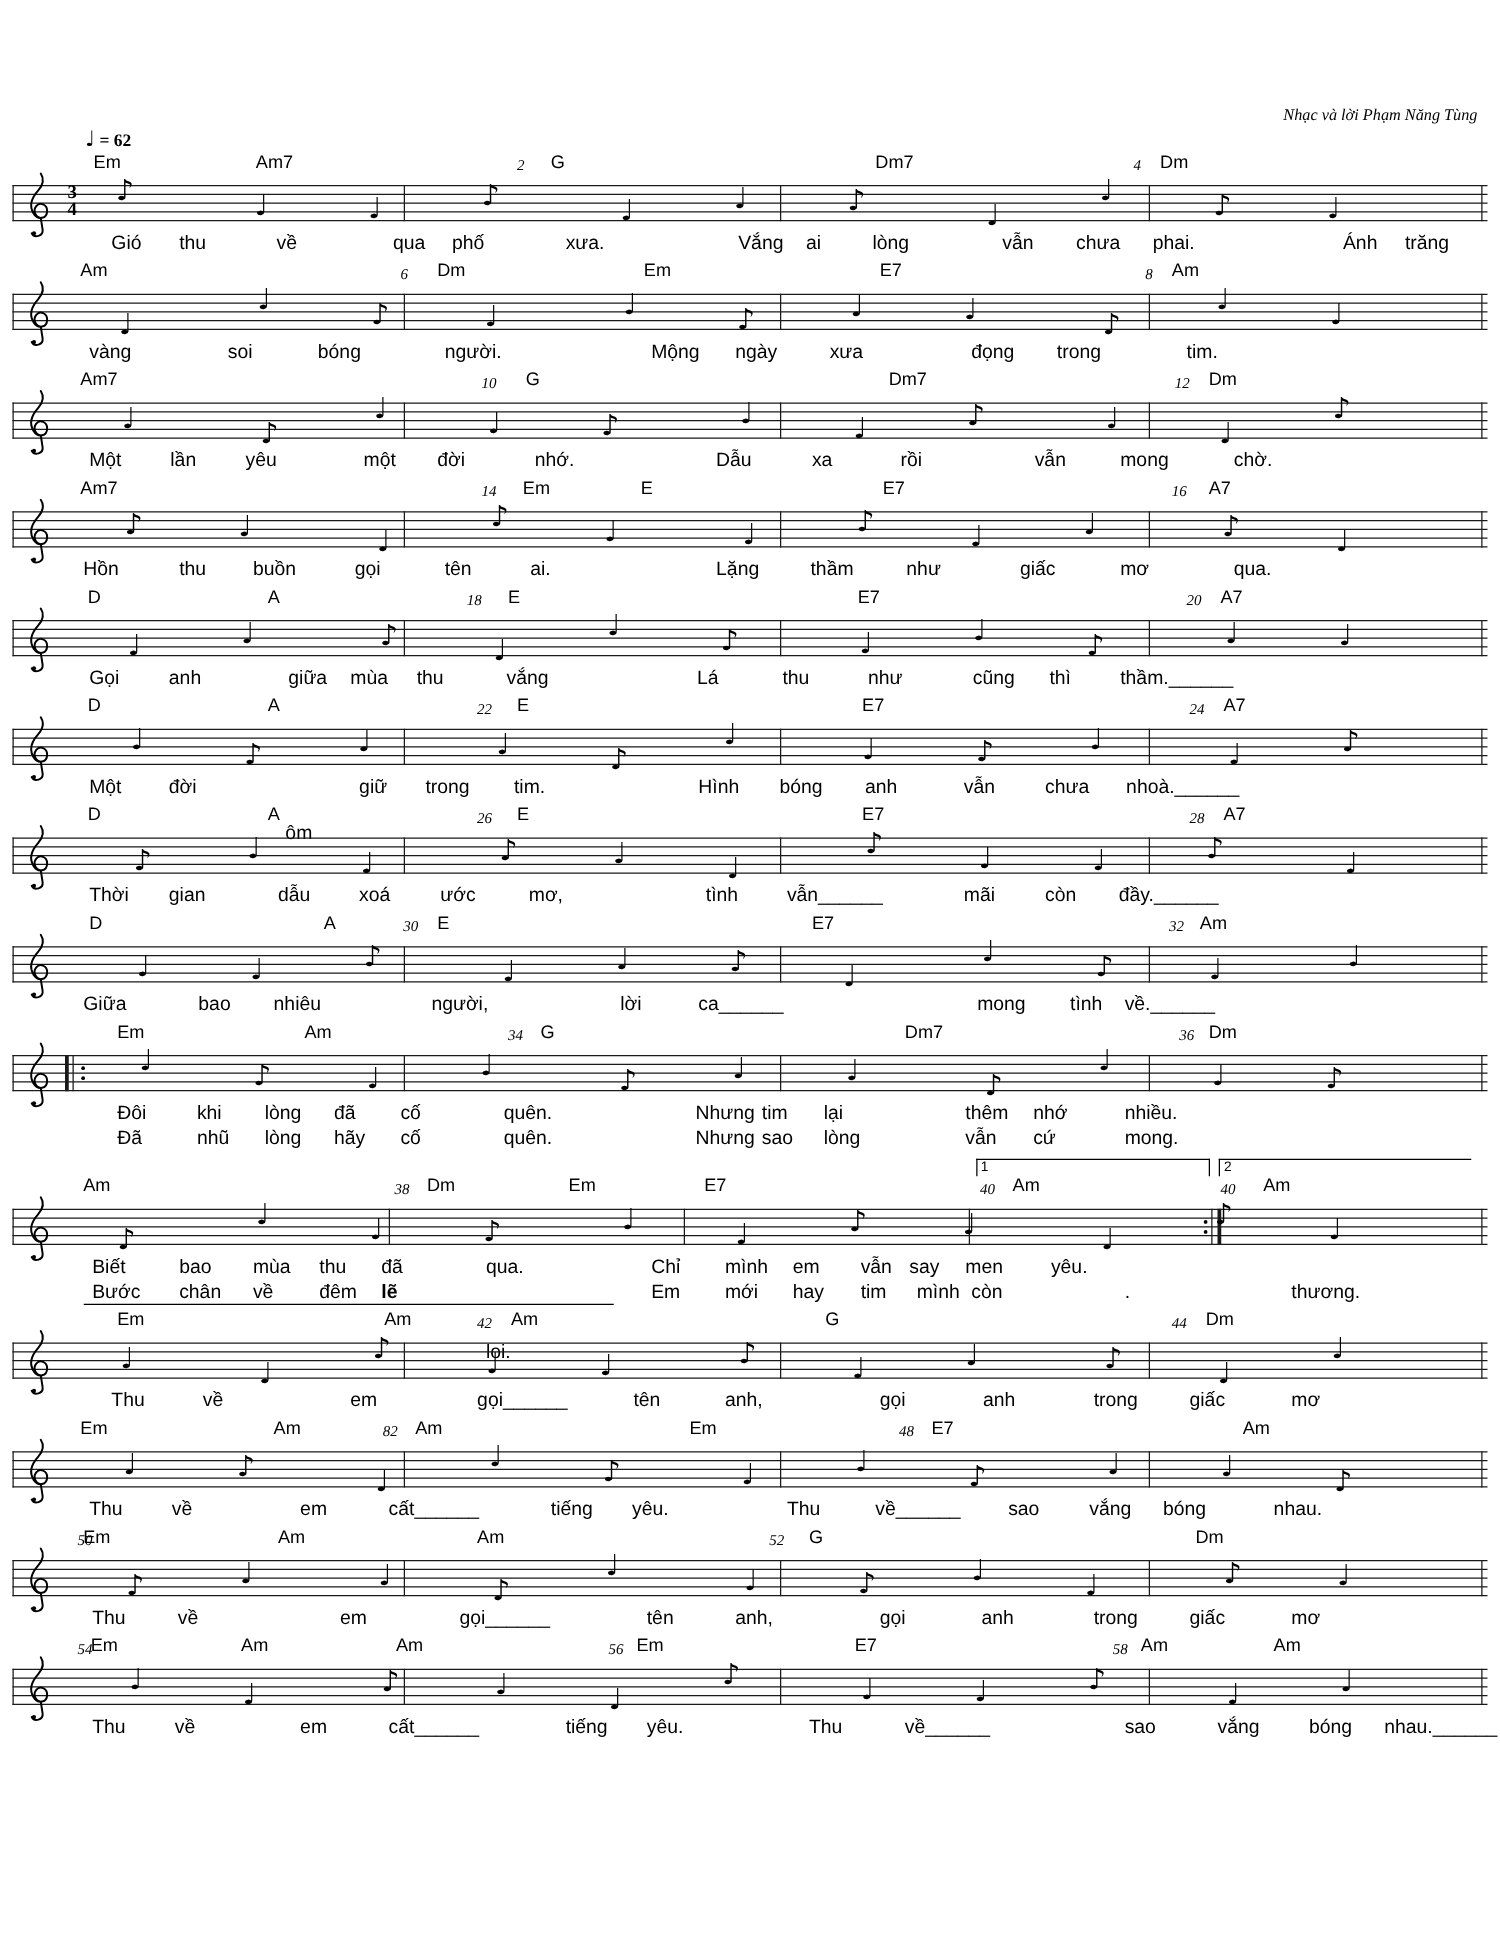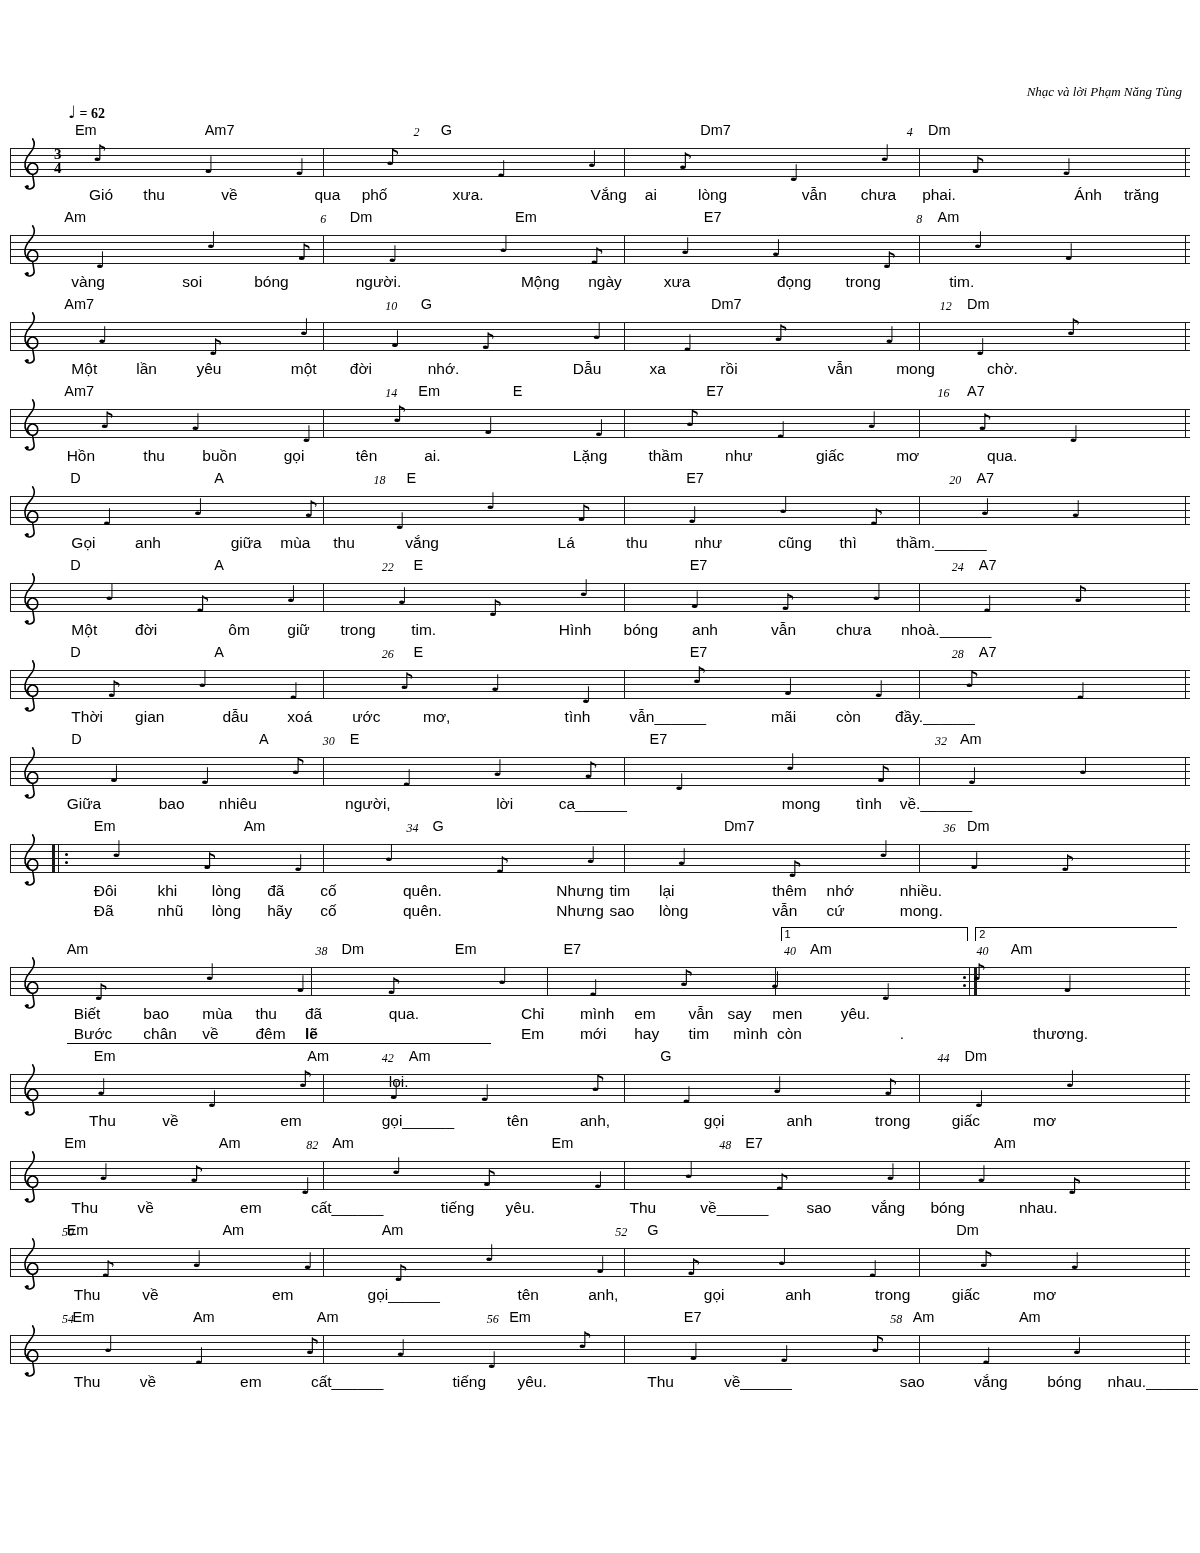--- a/index.html
+++ b/index.html
@@ -345,21 +345,21 @@
         <span class="note" style="left: 48.2%; top: 2px;">♩</span>
         <span class="note" style="left: 57.6%; top: 14px;">♩</span>
         <span class="note" style="left: 65.3%; top: 16px;">♪</span>
         <span class="note" style="left: 73%; top: 6px;">♩</span>
         <span class="note" style="left: 82.4%; top: 18px;">♩</span>
         <span class="note" style="left: 90.1%; top: 8px;">♪</span>
       </div>
       <div class="lyricline">
         <span class="lyr" style="left: 5.2%;">Một</span>
         <span class="lyr" style="left: 10.6%;">đời</span>
-        <span class="lyr" style="left: 18.5%;">ôm</span>
+        <span class="lyr" style="left: 18.5%; margin-top: 37px;">ôm</span>
         <span class="lyr" style="left: 23.5%;">giữ</span>
         <span class="lyr" style="left: 28%;">trong</span>
         <span class="lyr" style="left: 34%;">tim.</span>
         <span class="lyr" style="left: 46.5%;">Hình</span>
         <span class="lyr" style="left: 52%;">bóng</span>
         <span class="lyr" style="left: 57.8%;">anh</span>
         <span class="lyr" style="left: 64.5%;">vẫn</span>
         <span class="lyr" style="left: 70%;">chưa</span>
         <span class="lyr" style="left: 75.5%;">nhoà.______</span>
       </div>

